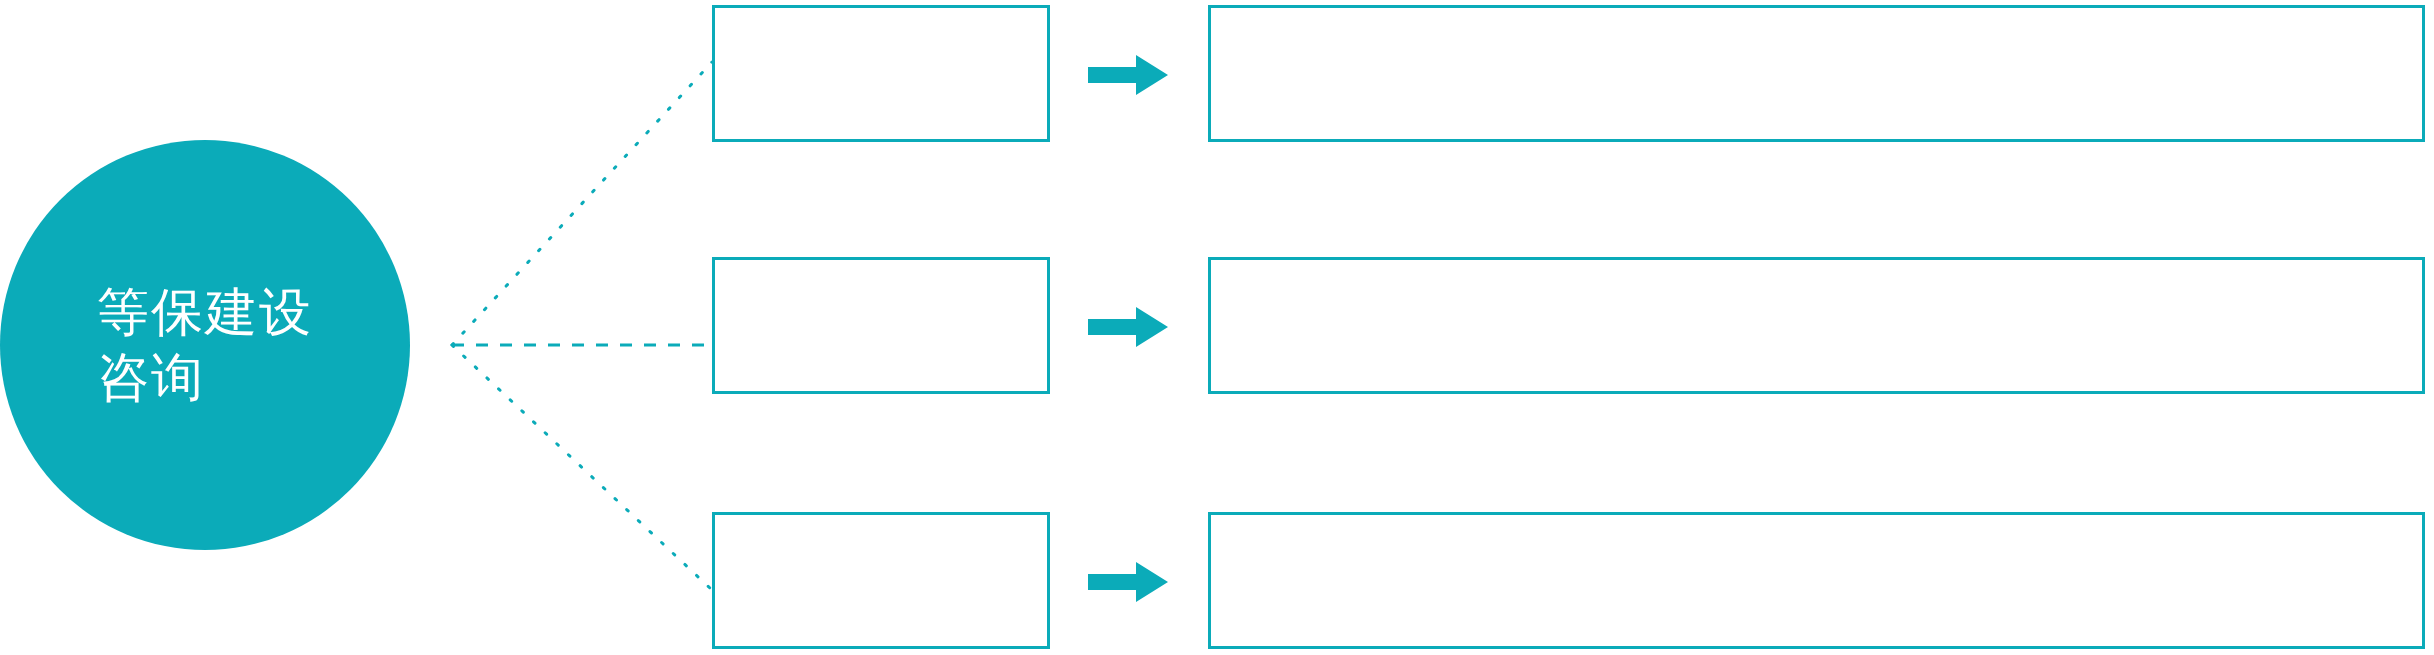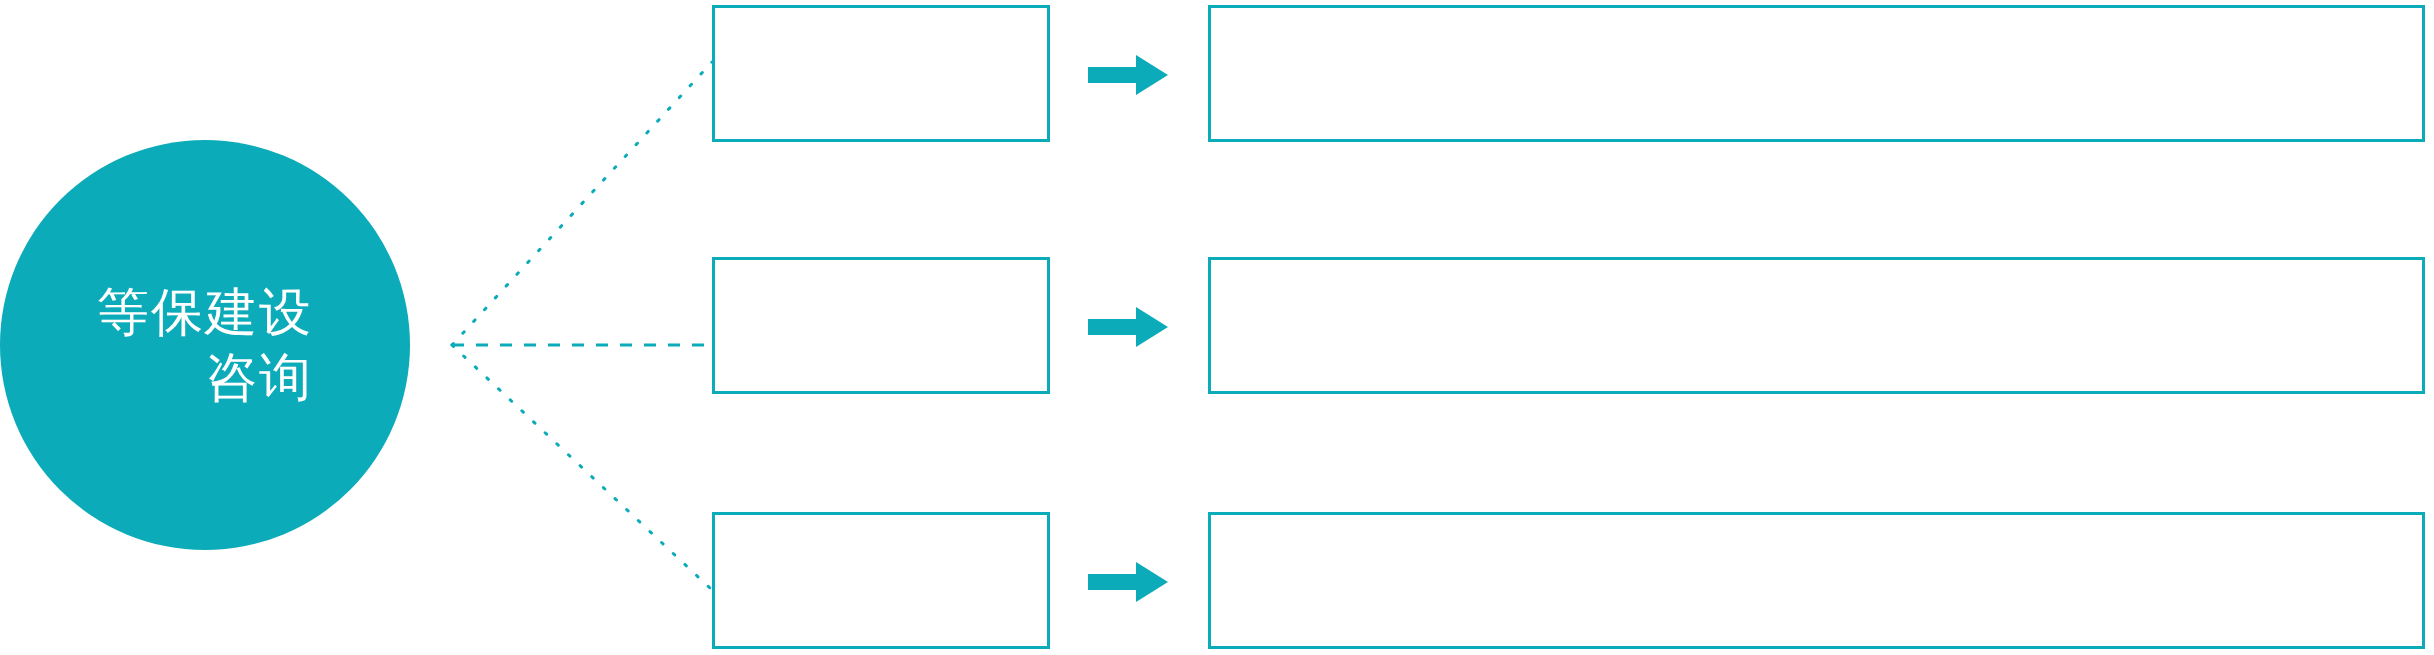--- a/index.html
+++ b/index.html
@@ -29,21 +29,21 @@
     background: #0BABB9;
     display: flex;
     align-items: center;
     justify-content: center;
     box-sizing: border-box;
   }
   .hub-label {
     color: #ffffff;
     font-size: 52px;
     line-height: 1.25;
-    text-align: right;
+    text-align: left;
     letter-spacing: 2px;
     font-weight: 400;
     white-space: pre-line;
     user-select: none;
   }
 
   
   .connectors {
     position: absolute;
     left: 0;

